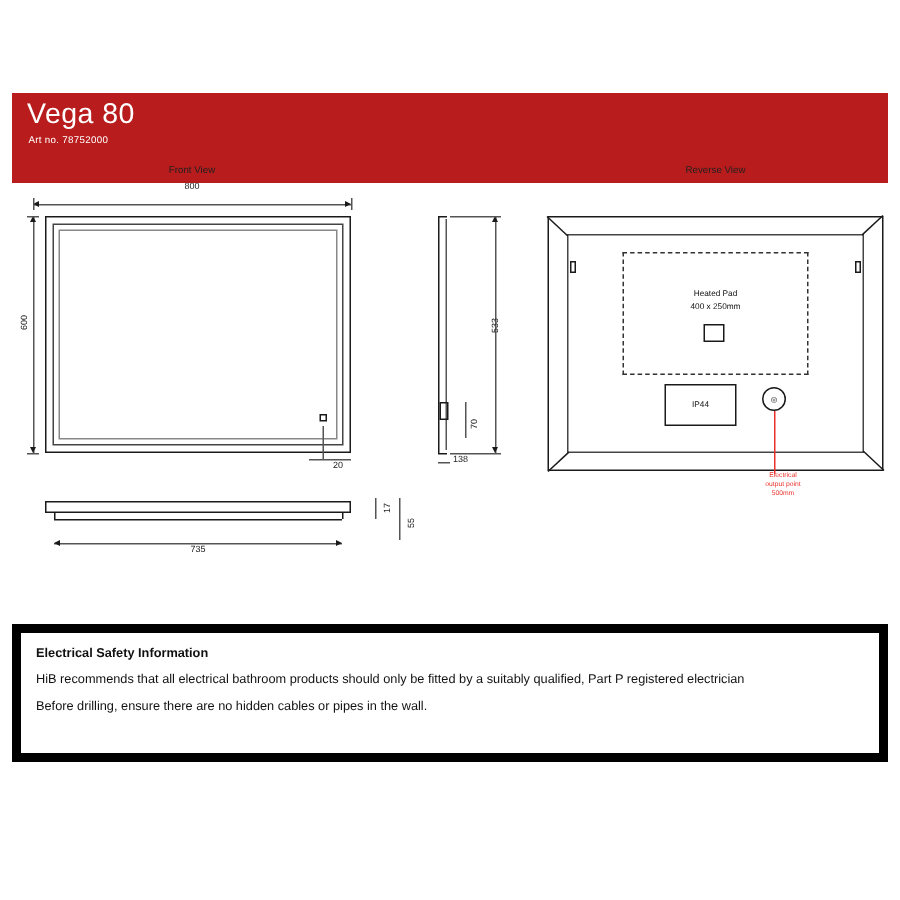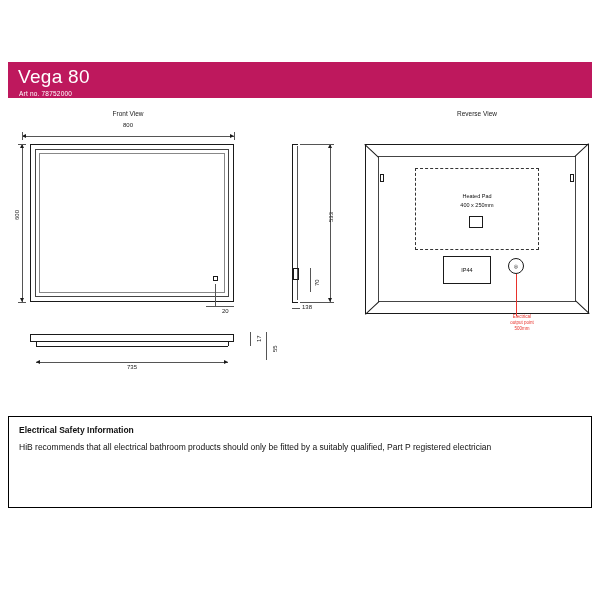--- a/index.html
+++ b/index.html
@@ -15,22 +15,22 @@
     position: relative;
     overflow: hidden;
   }
 
   
   .header {
     position: absolute;
     left: 8px;
     top: 62px;
     width: 584px;
-    height: 36px;
-    background: #be185d;
+    height: 60px;
+    background: #b91c1c;
     color: #ffffff;
   }
   .header .title {
     position: absolute;
     left: 10px;
     top: 4px;
     font-size: 19px;
     font-weight: 400;
     letter-spacing: .3px;
   }
@@ -156,21 +156,21 @@
     font-size: 4px;
   }
 
   
   .safety {
     position: absolute;
     left: 8px;
     top: 416px;
     width: 584px;
     height: 92px;
-    border: 1px solid #000000;
+    border: 6px solid #000000;
     box-sizing: border-box;
     padding: 8px 10px 0 10px;
   }
   .safety h3 {
     margin: 0 0 7px 0;
     font-size: 8.5px;
     font-weight: bold;
     color: #111;
   }
   .safety p {
@@ -274,13 +274,14 @@
   </div>
   <div class="redline" style="left:516px; top:168px; width:1px; height:42px;"></div>
   <div class="redtxt" style="left:522px; top:208px;">Electrical</div>
   <div class="redtxt" style="left:522px; top:214px;">output point</div>
   <div class="redtxt" style="left:522px; top:220px;">500mm</div>
 </div>
 
 <div class="safety">
   <h3>Electrical Safety Information</h3>
   <p>HiB recommends that all electrical bathroom products should only be fitted by a suitably qualified, Part P registered electrician</p>
+  <p>Before drilling, ensure there are no hidden cables or pipes in the wall.</p>
 </div>
 
 </body></html>

